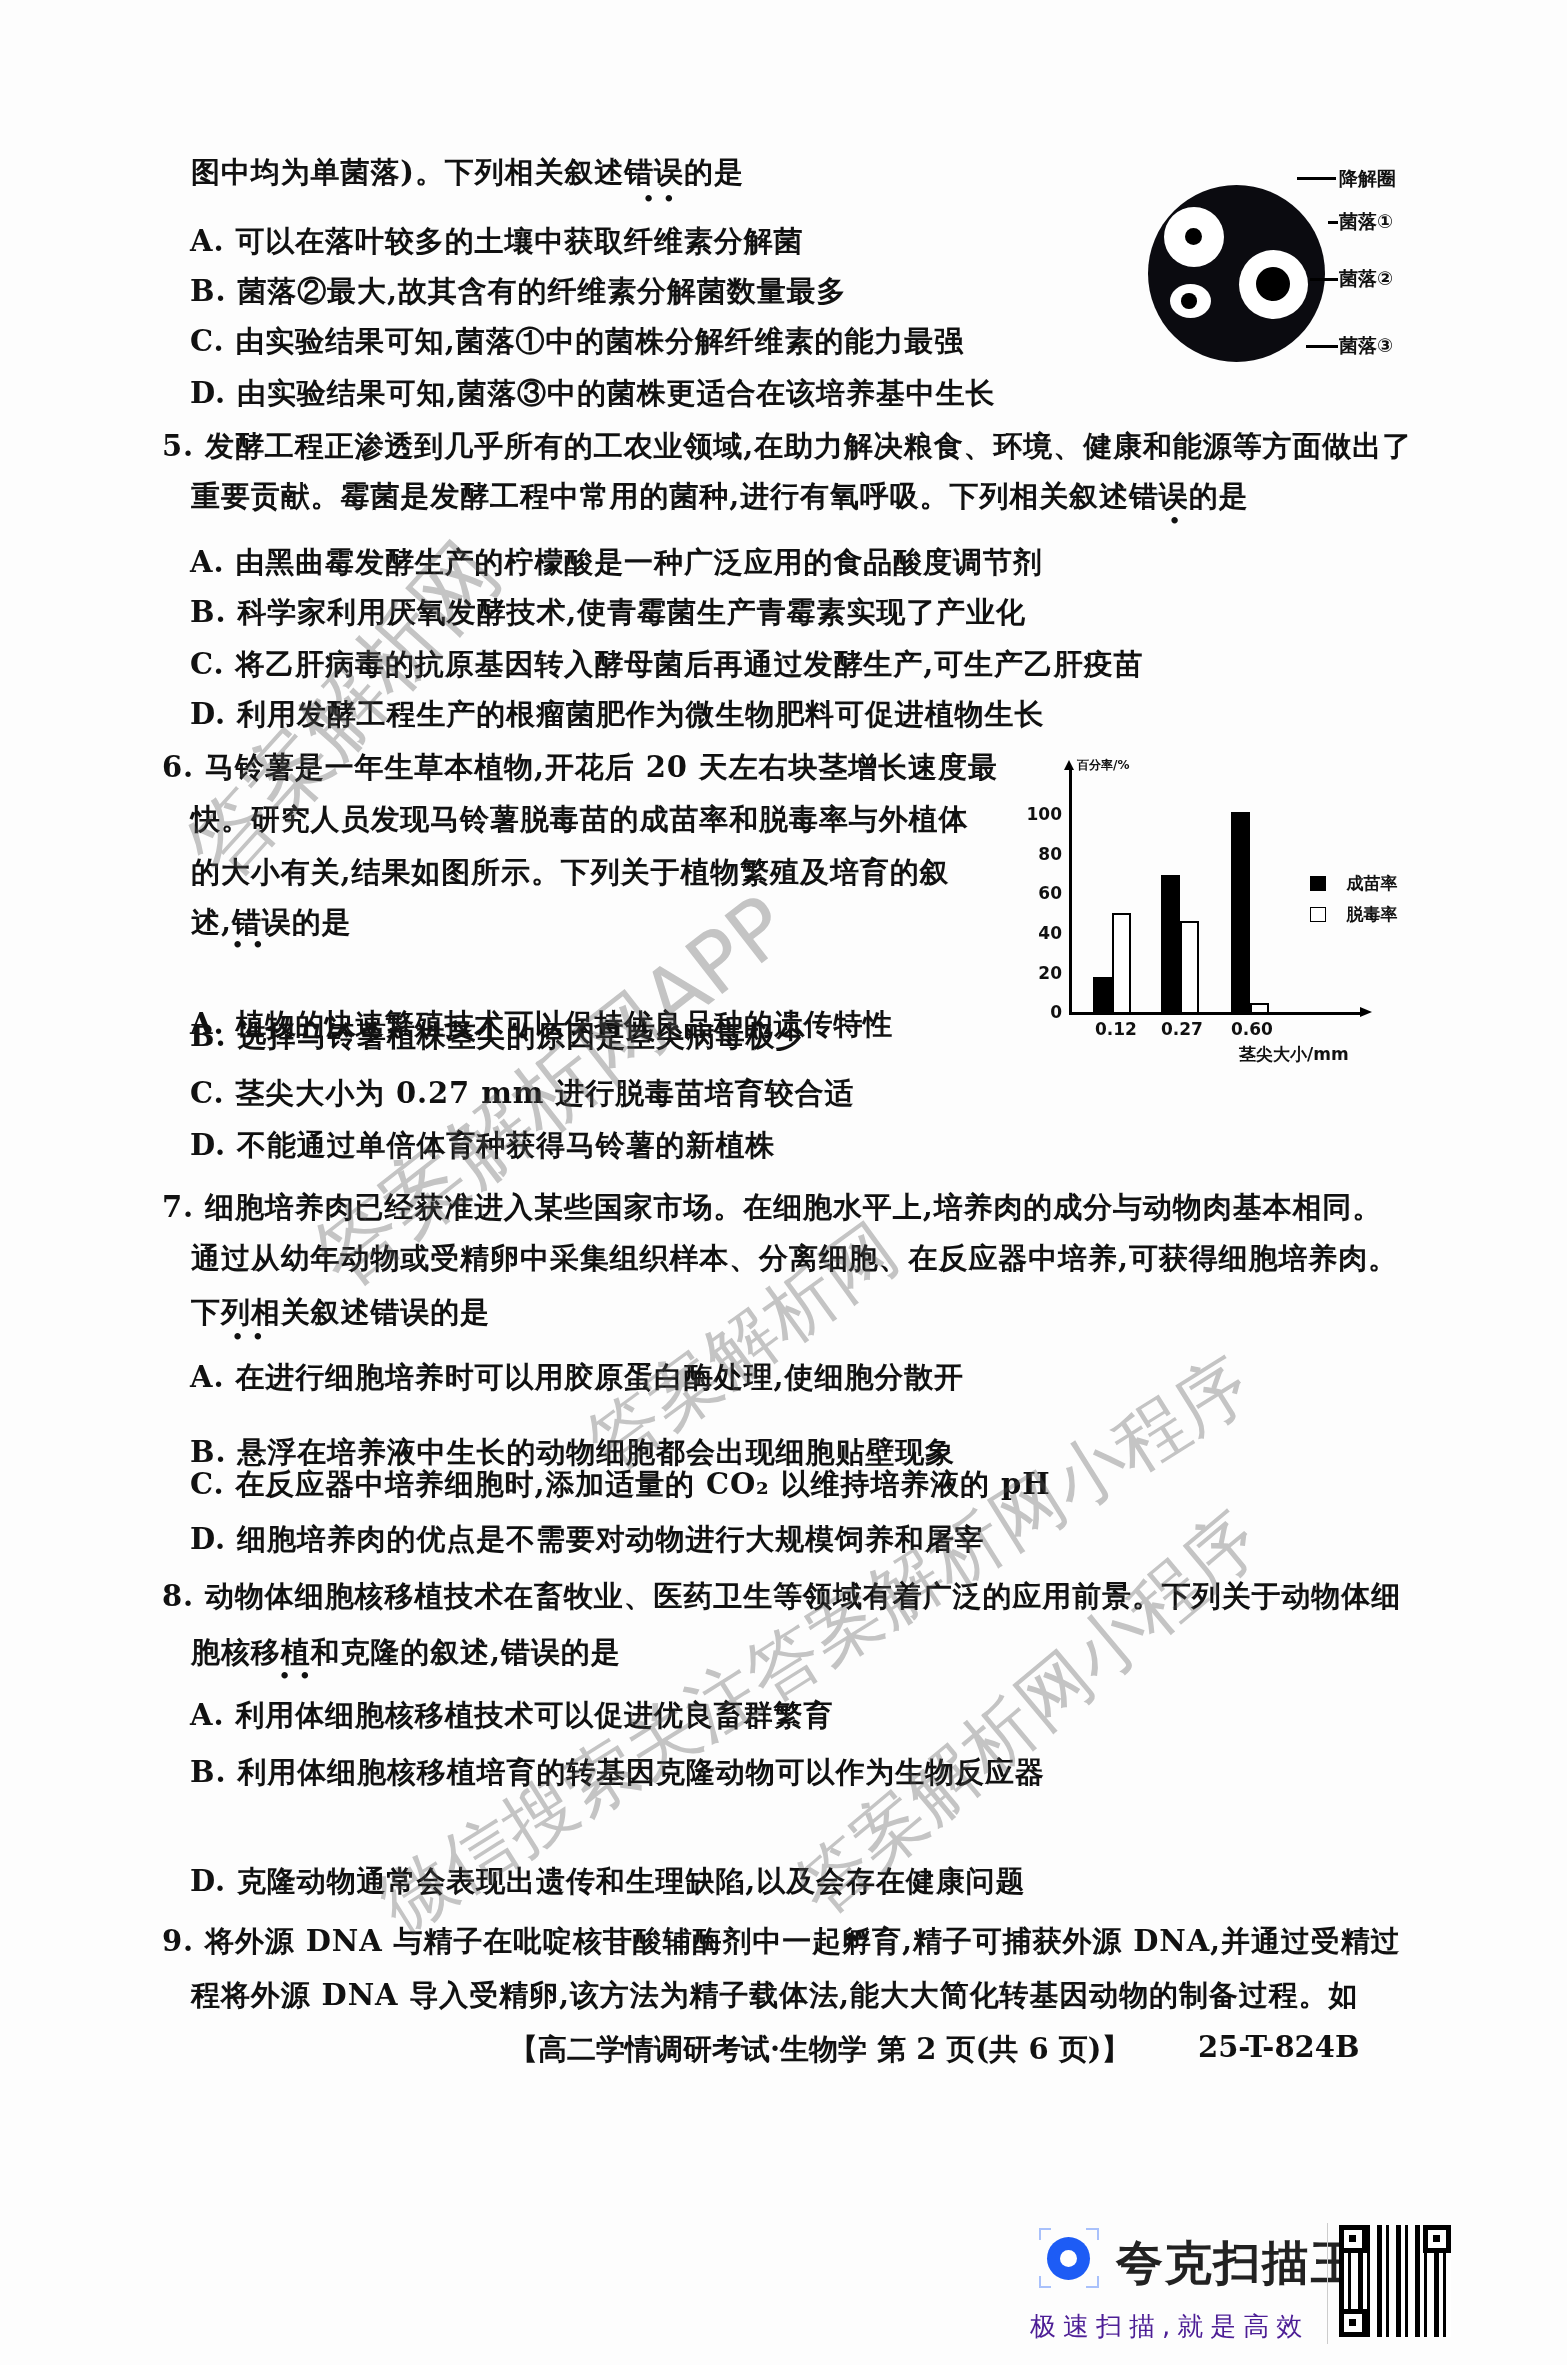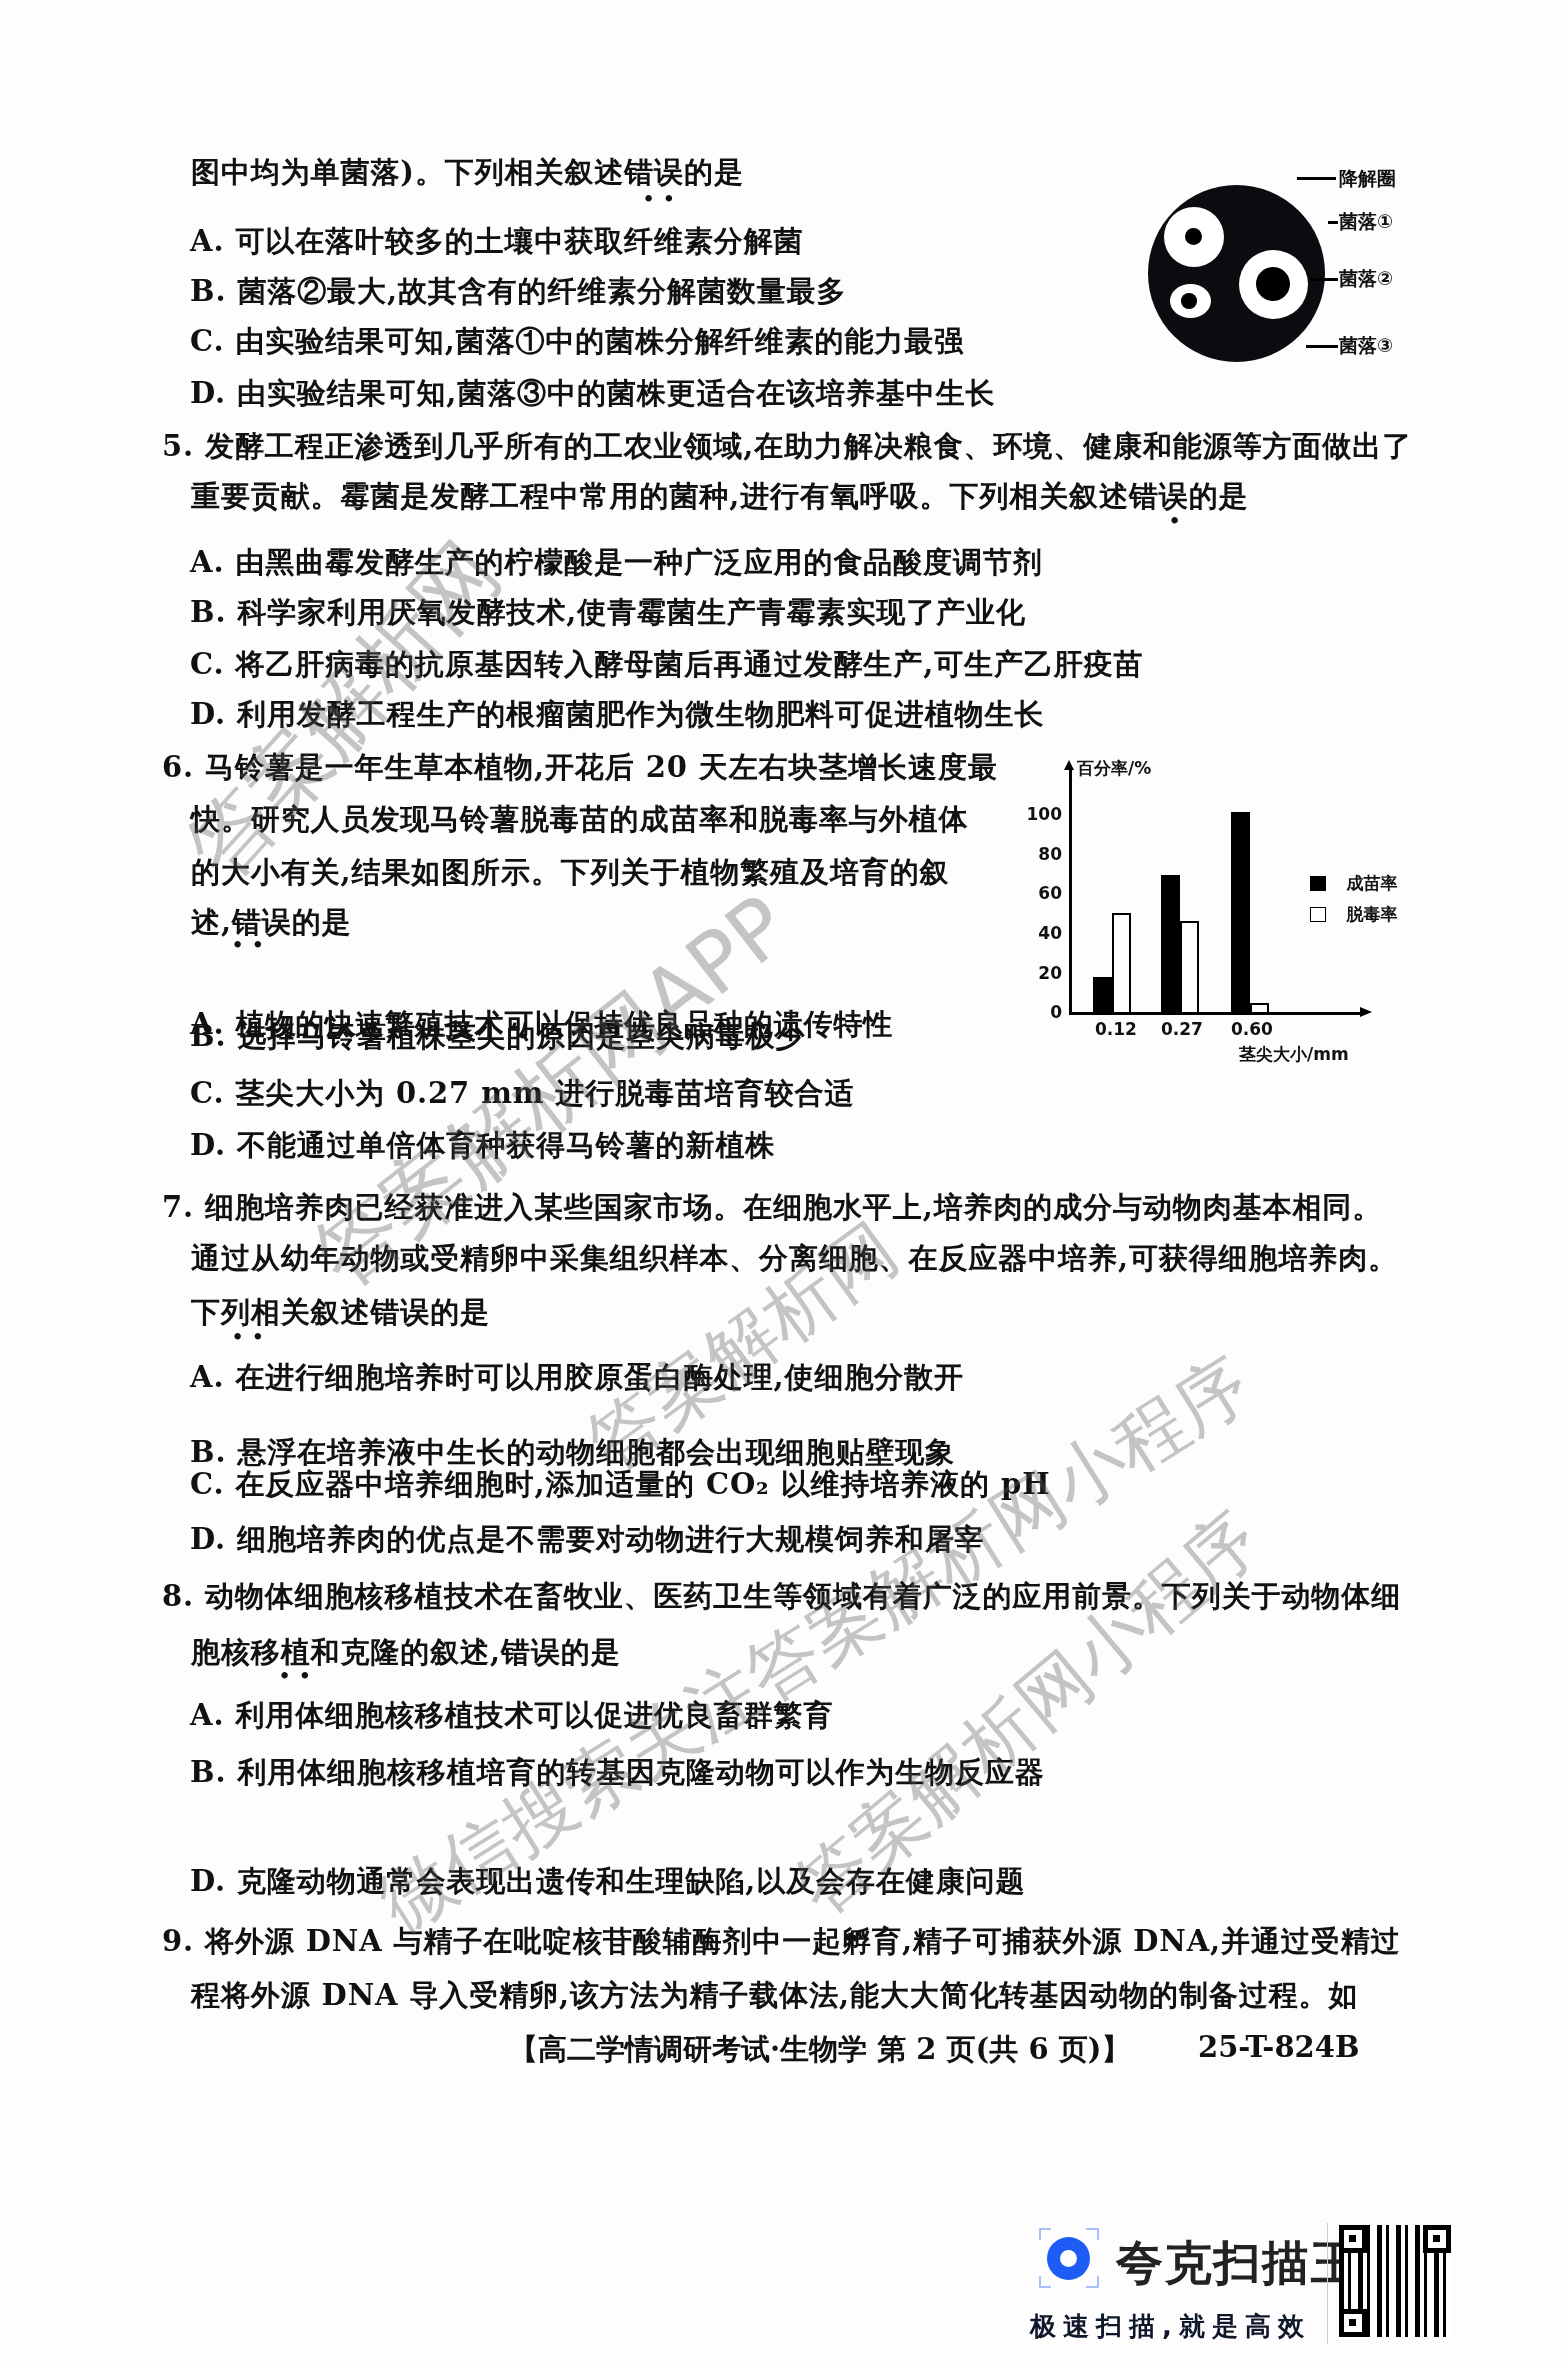--- a/index.html
+++ b/index.html
@@ -25,37 +25,37 @@
   .chart { position:absolute; left:1017px; top:741px; width:414px; height:328px; font-family:"DejaVu Sans", sans-serif; }
   .axis-y { position:absolute; left:52px; top:26px; width:2.6px; height:247px; background:#000; }
   .axis-x { position:absolute; left:52px; top:271px; width:293px; height:2.6px; background:#000; }
   .arrow-up { position:absolute; left:47px; top:19px; width:0; height:0; border-left:5.2px solid transparent; border-right:5.2px solid transparent; border-bottom:10.3px solid #000; }
   .arrow-right { position:absolute; left:343px; top:266px; width:0; height:0; border-top:5.2px solid transparent; border-bottom:5.2px solid transparent; border-left:12px solid #000; }
   .ytick { position:absolute; left:0; width:45px; text-align:right; font-size:17px; font-weight:bold; }
   .bar { position:absolute; bottom:57px; width:19px; box-sizing:border-box; }
   .bar.dark { background:#000; }
   .bar.light { background:#fff; border:2.6px solid #000; border-bottom:none; }
   .xtick { position:absolute; top:278px; font-size:17px; font-weight:bold; }
-  .ctitle { position:absolute; left:60px; top:15.5px; font-size:17px; font-weight:bold; }
+  .ctitle { position:absolute; left:60px; top:15.5px; font-size:12px; font-weight:bold; }
   .xlabel { position:absolute; left:222px; top:302px; font-size:17px; font-weight:bold; }
   .legend { position:absolute; left:293px; font-size:17px; font-weight:bold; display:flex; align-items:center; gap:21px; }
   .sw { width:15.5px; height:15.5px; box-sizing:border-box; display:inline-block; }
   .sw.dark { background:#000; }
   .sw.light { background:#fff; border:1.7px solid #000; }
 
   .footer { position:absolute; top:2030px; left:509px; font-size:29px; font-weight:bold; white-space:nowrap; }
   .code { position:absolute; top:2030px; left:1198px; font-size:29px; font-weight:bold; }
 
   .brand { position:absolute; left:1030px; top:2216px; width:431px; height:129px; font-family:"DejaVu Sans", sans-serif; }
   .logo { position:absolute; left:8.6px; top:12px; width:60px; height:60px; }
   .logo .ring { position:absolute; left:8.6px; top:8.6px; width:43px; height:43px; border-radius:50%; background:#1d5cf5; }
   .logo .inner { position:absolute; left:21.6px; top:21.6px; width:17px; height:17px; border-radius:50%; background:#fff; }
   .logo .corner { position:absolute; width:10.3px; height:10.3px; border-color:#a9c1fb; border-style:solid; }
   .bname { position:absolute; left:86px; top:15.5px; font-size:47px; font-weight:bold; color:#222; letter-spacing:1.7px; }
-  .bslogan { position:absolute; left:0; top:93px; font-size:26px; color:#0f172a; letter-spacing:7px;font-weight:bold; }
+  .bslogan { position:absolute; left:0; top:93px; font-size:26px; color:#4c1d95; letter-spacing:7px; }
   .vsep { position:absolute; left:297px; top:7px; width:0.9px; height:121px; background:#ccc; }
   .qr { position:absolute; left:309px; top:8.6px; width:112px; height:112px;
         background:
           repeating-linear-gradient(90deg,#000 0 5.2px,#fff 5.2px 9.5px,#000 9.5px 12px,#fff 12px 19px),
           #fff; }
   .qr .fin { position:absolute; width:28px; height:28px; border:5.2px solid #000; background:#fff; box-sizing:border-box; }
   .qr .fin::after { content:""; position:absolute; left:5.2px; top:5.2px; width:7px; height:7px; background:#000; }
 
   .wm { position:absolute; color:rgba(90,90,90,0.35); font-size:83px; font-family:"DejaVu Sans", sans-serif; white-space:nowrap; transform-origin:left top; }
 </style>

